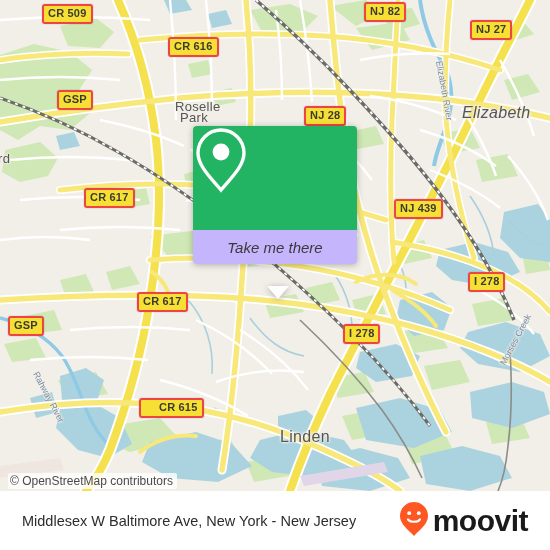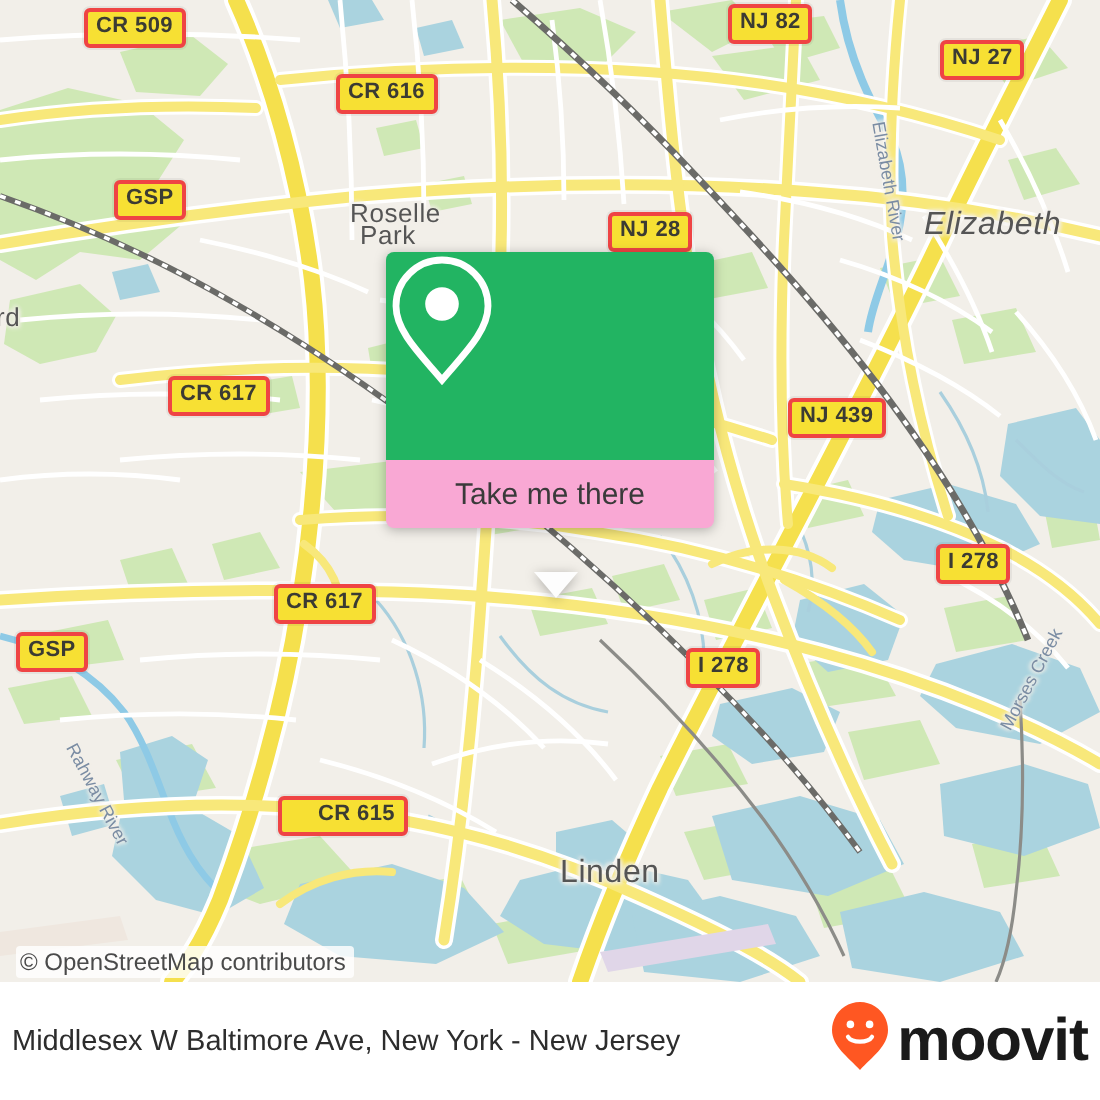--- a/index.html
+++ b/index.html
@@ -24,30 +24,30 @@
 
   
   .attrib{position:absolute;left:8px;top:473px;font-size:12px;color:#4a4a4a;
           background:rgba(255,255,255,.82);padding:1px 4px 1px 2px;border-radius:2px;}
 
   
   .callout{position:absolute;left:193px;top:126px;width:164px;
            filter:drop-shadow(0 1px 3px rgba(0,0,0,.28));}
   .callout .top{background:#22b462;height:104px;border-radius:4px 4px 0 0;
                 display:flex;align-items:center;justify-content:center;}
-  .callout .bot{background:#f9a8d4;height:34px;border-radius:0 0 4px 4px;
-                display:flex;align-items:center;justify-content:center;}
+  .callout .bot{background:#c4b5fd;height:34px;border-radius:0 0 4px 4px;
+                display:flex;align-items:center;justify-content:center;font-style:italic;}
   .callout .bot span{color:#3a3a3a;font-size:15px;}
   .callout .tail{position:absolute;left:74px;top:160px;width:0;height:0;
                  border-left:11px solid transparent;border-right:11px solid transparent;
                  border-top:13px solid #fdfdfd;}
 
   
   .footer{position:absolute;left:0;top:491px;width:550px;height:59px;background:#ffffff;
-          display:flex;align-items:center;justify-content:space-between;padding:0 6px;
+          display:flex;align-items:center;justify-content:space-between;padding:0 22px;
           box-sizing:border-box;}
   .footer .title{color:#2d2d2d;font-size:14.5px;white-space:nowrap;}
   .brand{display:flex;align-items:center;gap:4px;}
   .brand .word{color:#1a1a1a;font-size:30px;font-weight:bold;letter-spacing:-.5px;line-height:30px;}
 </style>
 </head>
 <body>
 
 <div class="app">
 

